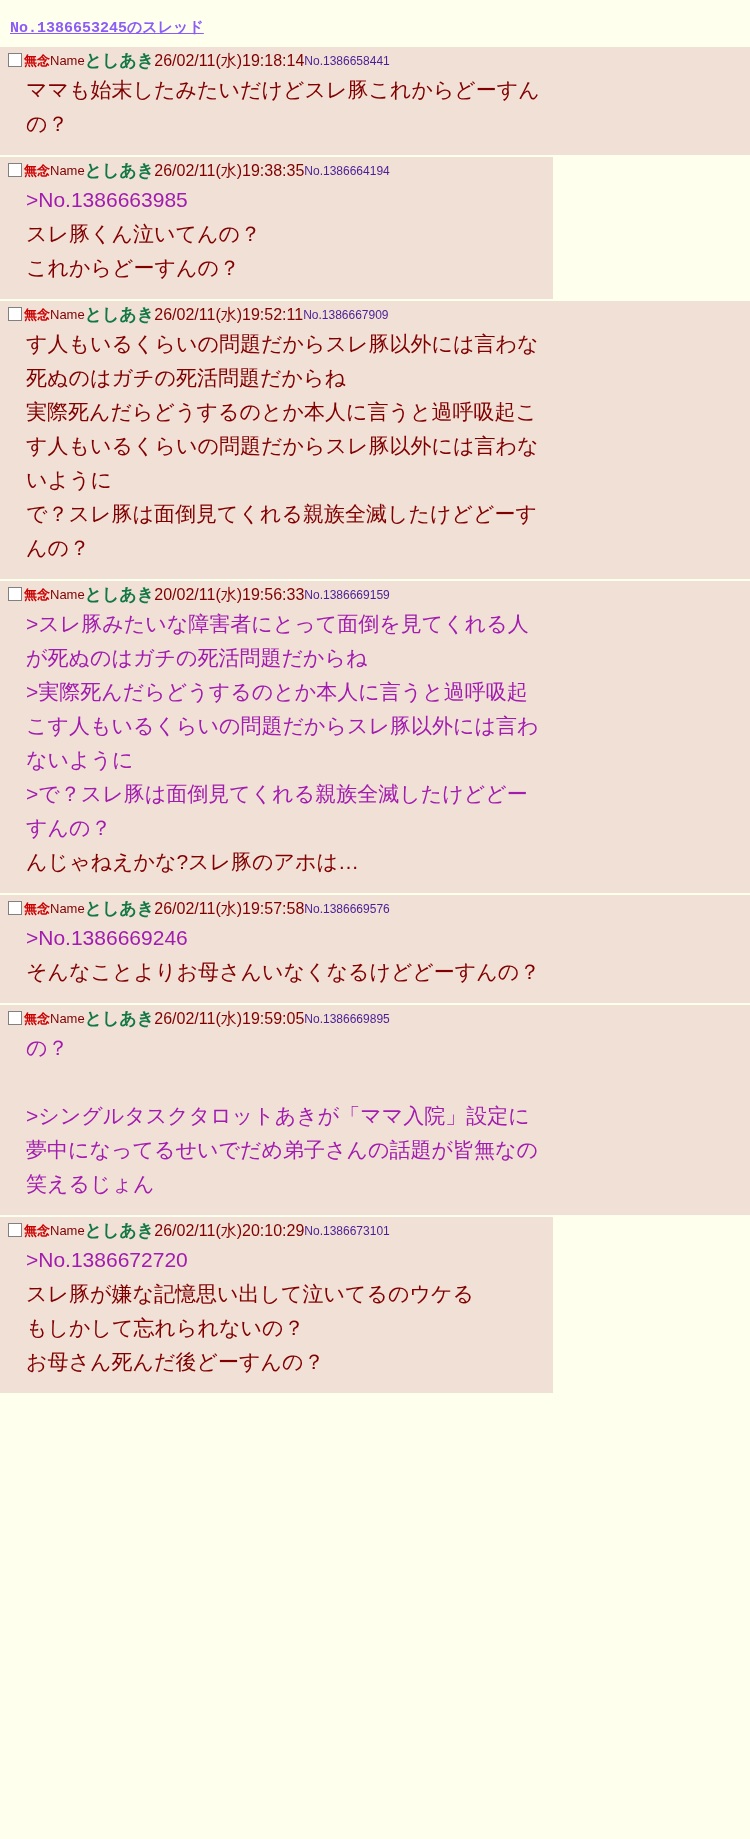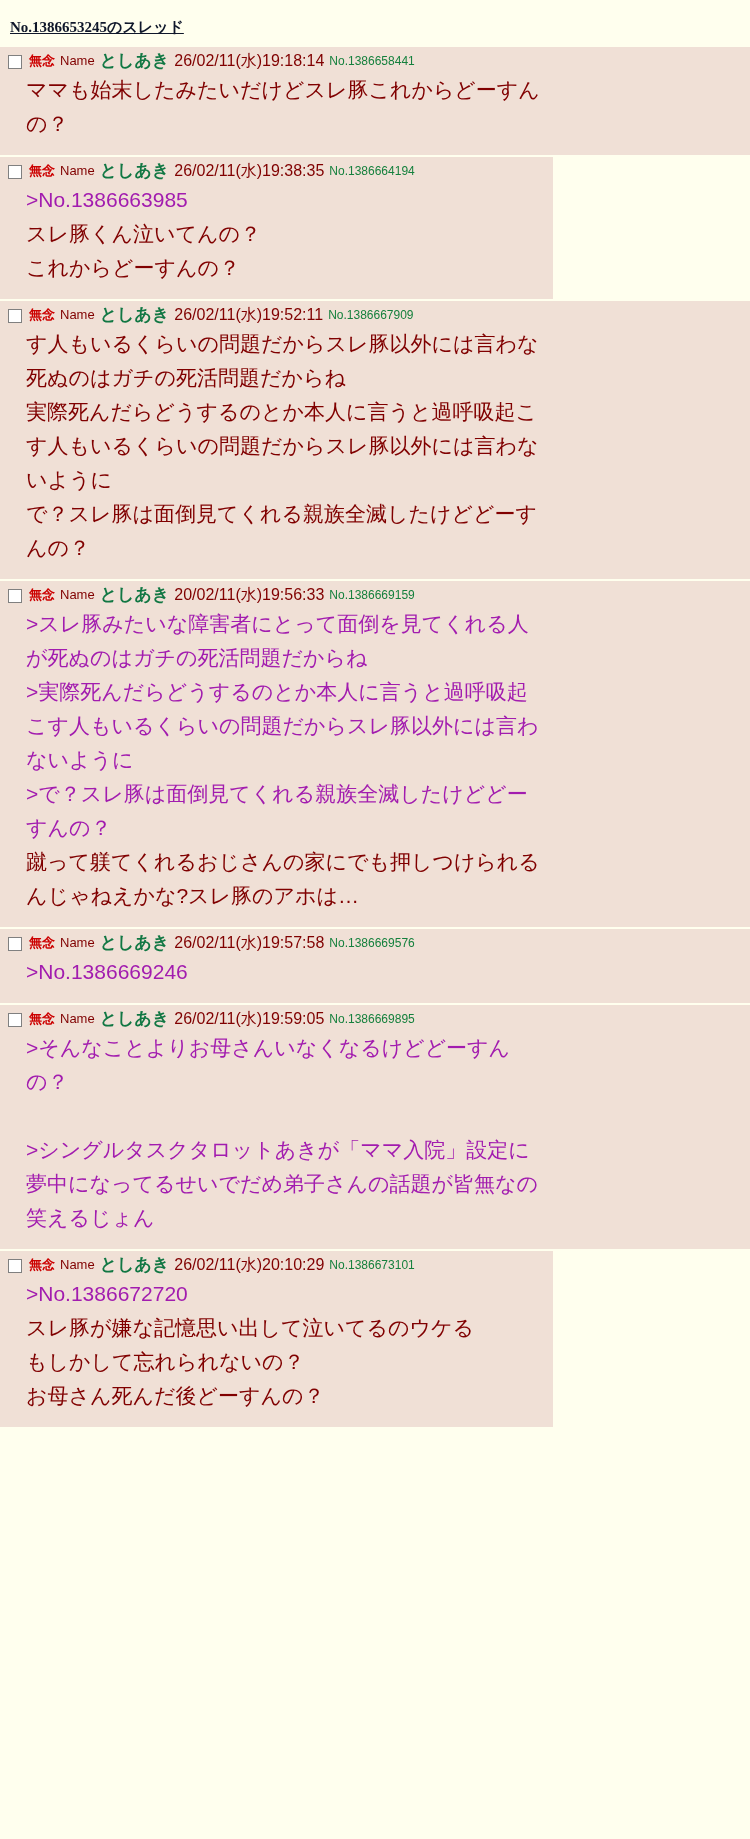--- a/index.html
+++ b/index.html
@@ -16,42 +16,41 @@
     width: 750px;
     min-height: 1839px;
     background: #ffffee;
     box-sizing: border-box;
     padding: 0;
   }
   .thread-link-wrap {
     padding: 18px 10px 10px 10px;
   }
   a.thread-link {
-    color: #0f172a;
+    color: #8b5cf6;
     font-size: 15px;
     font-weight: bold;
     text-decoration: underline;
-    font-family: Liberation Serif, serif;
+    font-family: Liberation Mono, monospace;
   }
   .post {
     background: #f0e0d6;
     margin: 0 0 2px 0;
     padding: 6px 8px 14px 8px;
     box-sizing: border-box;
   }
   .post-narrow {
     width: 553px;
   }
   .post-wide {
     width: 750px;
   }
   .post-head {
     display: flex;
-    align-items: flex-end;
-    gap: 5px;
+    align-items: flex-start;
     font-size: 13px;
     line-height: 16px;
     white-space: nowrap;
     padding-bottom: 4px;
   }
   .checkbox {
     width: 12px;
     height: 12px;
     border: 1px solid #808080;
     background: #ffffff;
@@ -71,21 +70,21 @@
   .toshiaki {
     color: #117743;
     font-weight: bold;
     font-size: 17px;
   }
   .datetime {
     color: #800000;
     font-size: 16px;
   }
   .postno {
-    color: #15803d;
+    color: #4c1d95;
     font-size: 12px;
   }
   .body {
     padding-left: 18px;
     padding-right: 6px;
     font-size: 21px;
     line-height: 34px;
     color: #800000;
     font-family: Liberation Sans, sans-serif;
     word-wrap: break-word;
@@ -169,48 +168,47 @@
           <span class="postno">No.1386669159</span>
         </div>
         <div class="body">
           <span class="line quote">&gt;スレ豚みたいな障害者にとって面倒を見てくれる人</span>
           <span class="line quote">が死ぬのはガチの死活問題だからね</span>
           <span class="line quote">&gt;実際死んだらどうするのとか本人に言うと過呼吸起</span>
           <span class="line quote">こす人もいるくらいの問題だからスレ豚以外には言わ</span>
           <span class="line quote">ないように</span>
           <span class="line quote">&gt;で？スレ豚は面倒見てくれる親族全滅したけどどー</span>
           <span class="line quote">すんの？</span>
-          <span class="line">蹴って躾てくれるおじさんの家にでも押しつけられる</span>
           <span class="line">んじゃねえかな?スレ豚のアホは…</span>
         </div>
       </div>
       <div class="post post-wide">
         <div class="post-head">
           <span class="checkbox"></span>
           <span class="munen">無念</span>
           <span class="namelabel">Name</span>
           <span class="toshiaki">としあき</span>
           <span class="datetime">26/02/11(水)19:57:58</span>
           <span class="postno">No.1386669576</span>
         </div>
         <div class="body">
           <span class="line quote">&gt;No.1386669246</span>
+          <span class="line">そんなことよりお母さんいなくなるけどどーすんの？</span>
         </div>
       </div>
       <div class="post post-wide">
         <div class="post-head">
           <span class="checkbox"></span>
           <span class="munen">無念</span>
           <span class="namelabel">Name</span>
           <span class="toshiaki">としあき</span>
           <span class="datetime">26/02/11(水)19:59:05</span>
           <span class="postno">No.1386669895</span>
         </div>
         <div class="body">
-          <span class="line quote">&gt;そんなことよりお母さんいなくなるけどどーすん</span>
           <span class="line quote">の？</span>
           <span class="blank"></span>
           <span class="line quote">&gt;シングルタスクタロットあきが「ママ入院」設定に</span>
           <span class="line quote">夢中になってるせいでだめ弟子さんの話題が皆無なの</span>
           <span class="line quote">笑えるじょん</span>
         </div>
       </div>
       <div class="post post-narrow">
         <div class="post-head">
           <span class="checkbox"></span>

